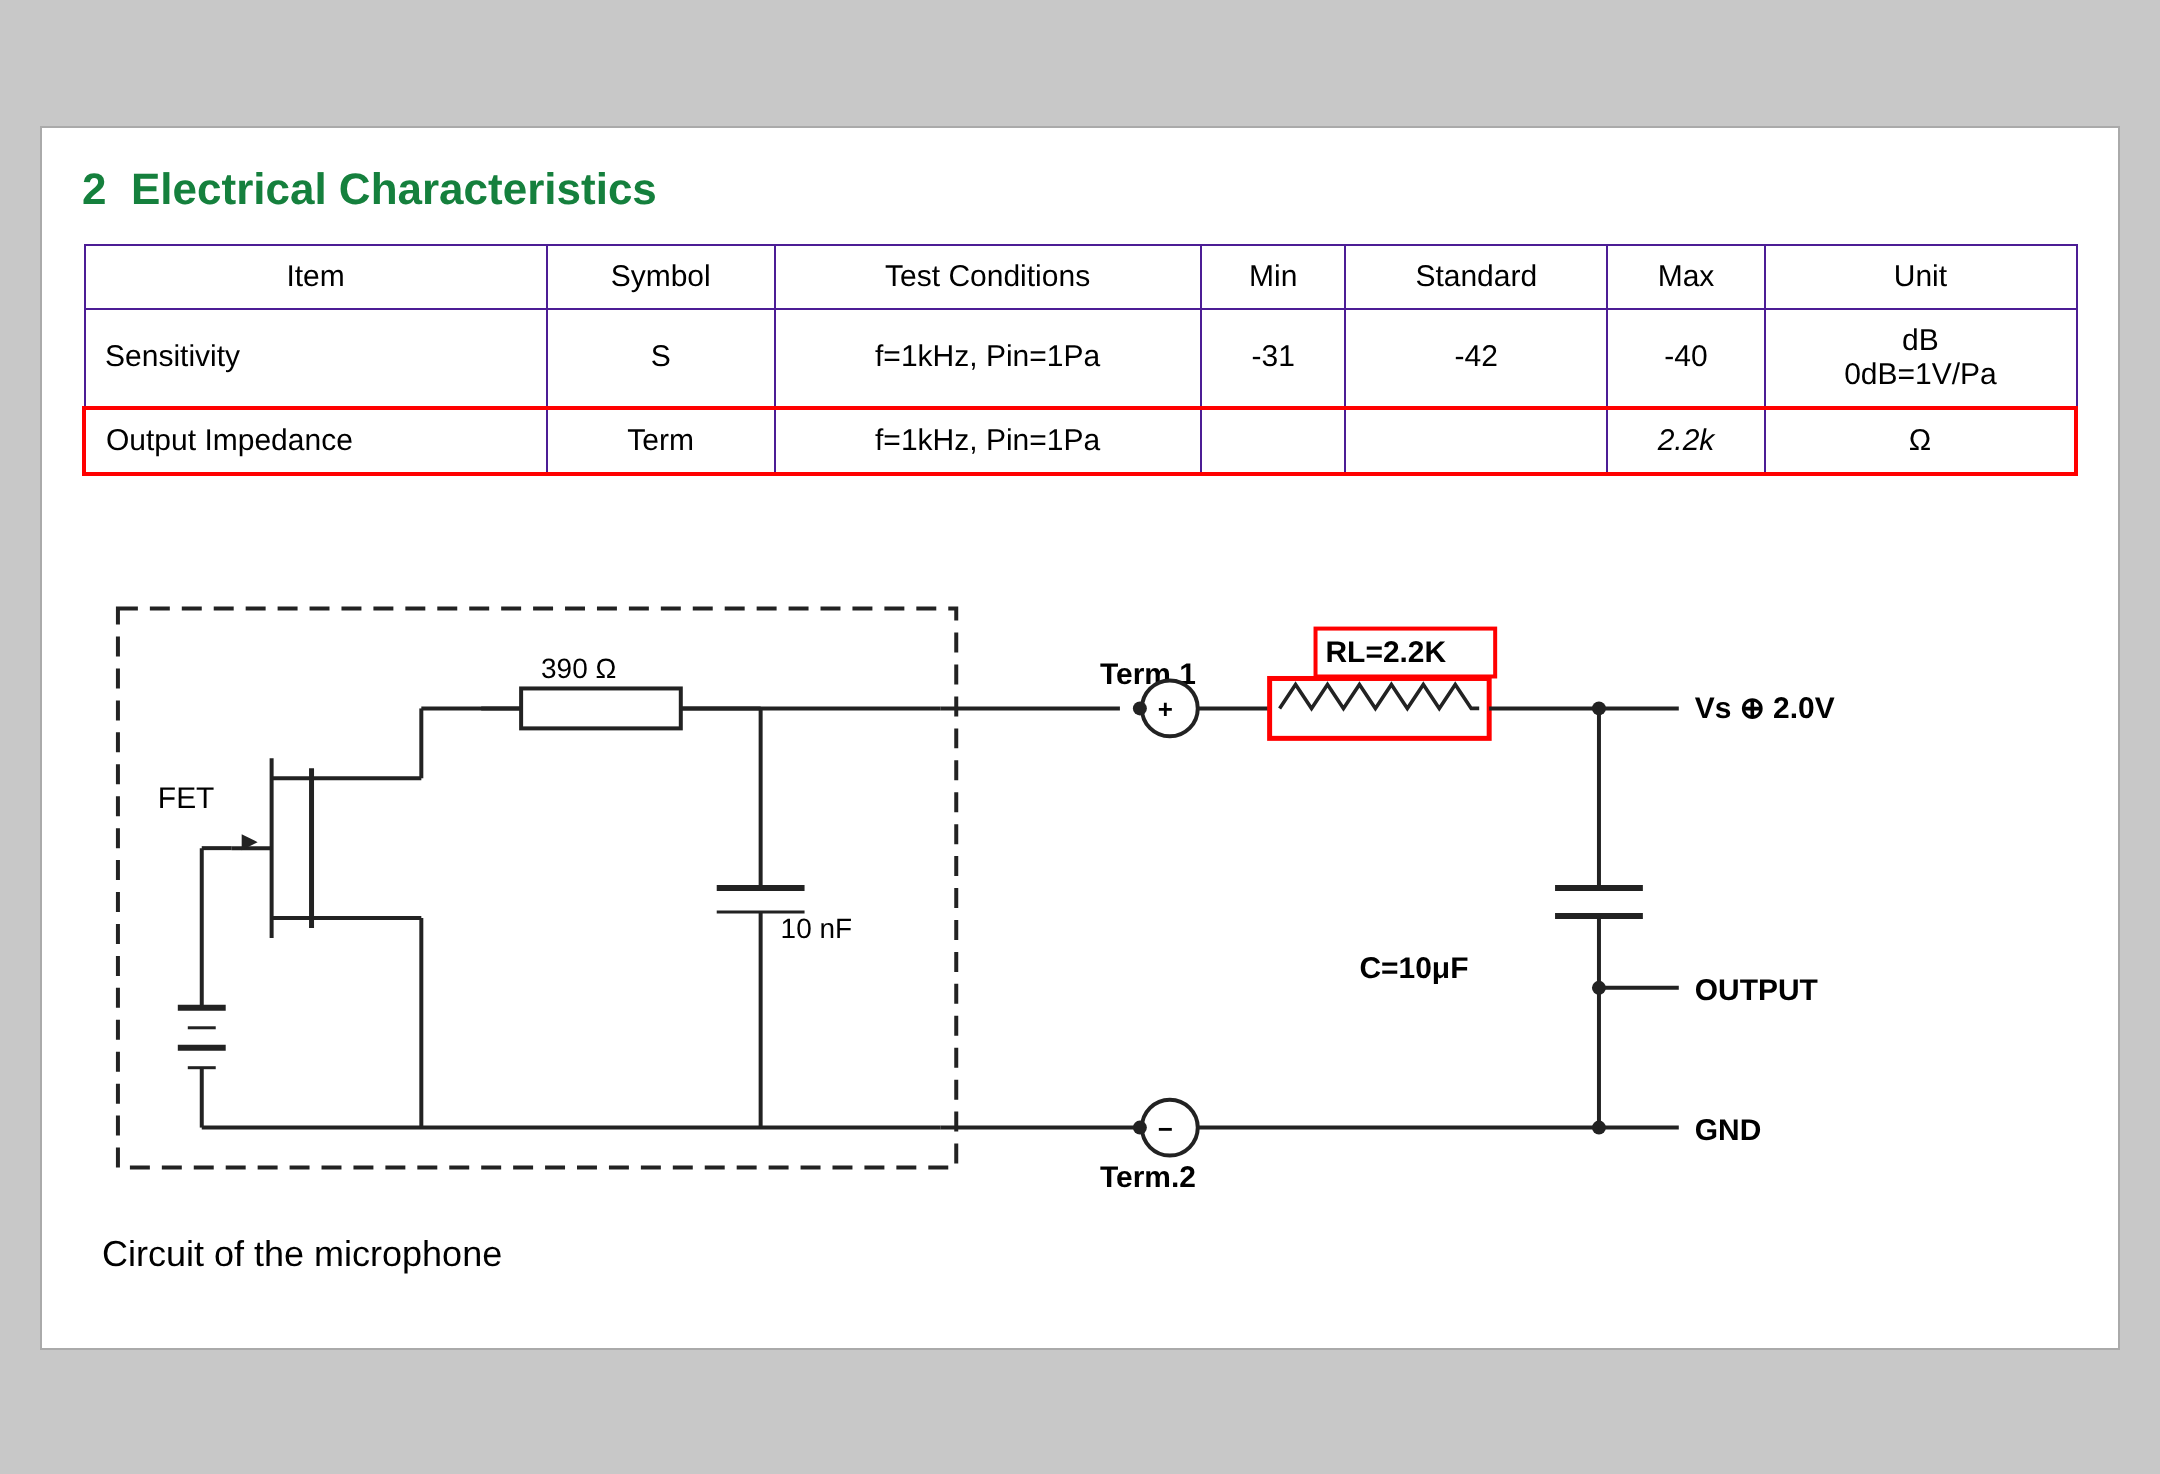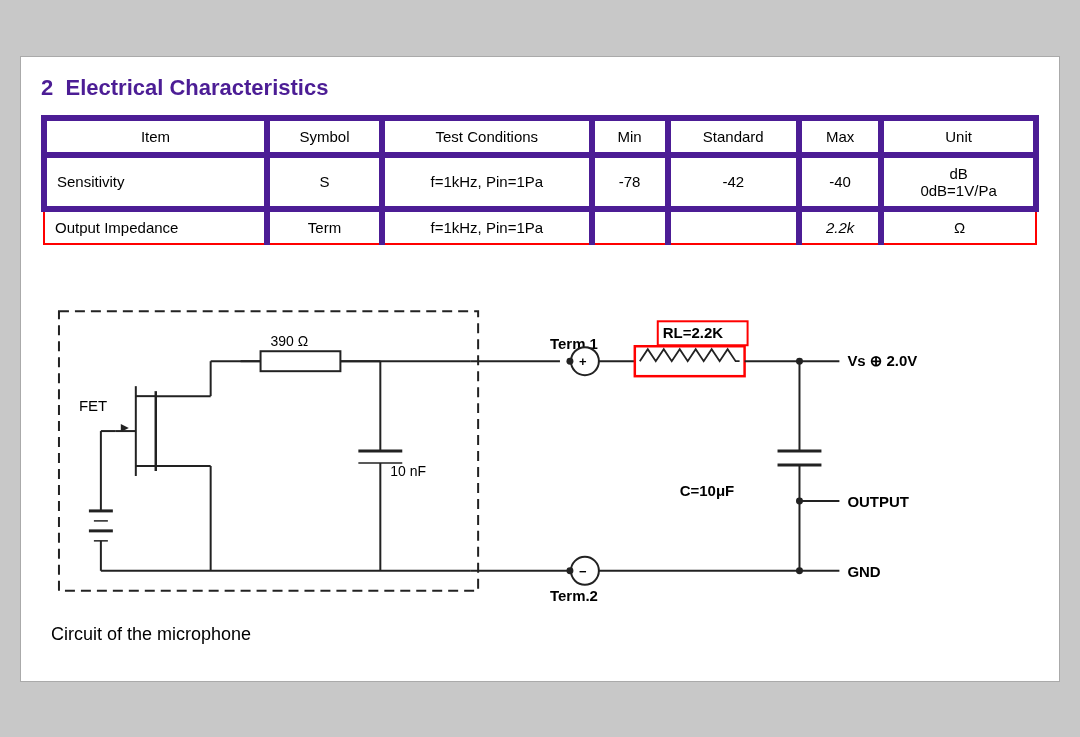--- a/index.html
+++ b/index.html
@@ -14,32 +14,32 @@
     }
     .card {
       background: #fff;
       border: 1px solid #aaa;
       width: 1040px;
       padding: 18px 20px 20px 20px;
     }
     .section-title {
       font-size: 22px;
       font-weight: bold;
-      color: #4c1d95;
+      color: #15803d;
       margin-bottom: 14px;
     }
     
     .elec-table {
       width: 100%;
       border-collapse: collapse;
       border: 1.5px solid #2a6fcc;
       margin-bottom: 26px;
     }
     .elec-table th, .elec-table td {
-      border: 6px solid #4c1d95;
+      border: 1px solid #4c1d95;
       padding: 7px 10px;
       text-align: center;
       font-size: 15px;
     }
     .elec-table th {
       font-weight: normal;
       background: #fff;
     }
     .elec-table td.left-align {
       text-align: left;
@@ -94,21 +94,21 @@
         <th>Standard</th>
         <th>Max</th>
         <th>Unit</th>
       </tr>
     </thead>
     <tbody id="table-body">
     <tr>
           <td class="left-align">Sensitivity</td>
           <td>S</td>
           <td>f=1kHz,  Pin=1Pa</td>
-          <td>-78</td>
+          <td>-31</td>
           <td>-42</td>
           <td>-40</td>
           <td>dB<br>0dB=1V/Pa</td>
         </tr>
         <tr class="highlight-row" style="">
           <td class="left-align" style="border-left: 2.5px solid red; border-top: 2.5px solid red; border-bottom: 2.5px solid red; border-radius: 15px;">Output Impedance</td>
           <td style="border-top: 2.5px solid red; border-bottom: 2.5px solid red;">Term</td>
           <td style="border-top: 2.5px solid red; border-bottom: 2.5px solid red;">f=1kHz,  Pin=1Pa</td>
           <td style="border-top: 2.5px solid red; border-bottom: 2.5px solid red;"></td>
           <td style="border-top: 2.5px solid red; border-bottom: 2.5px solid red;"></td>

